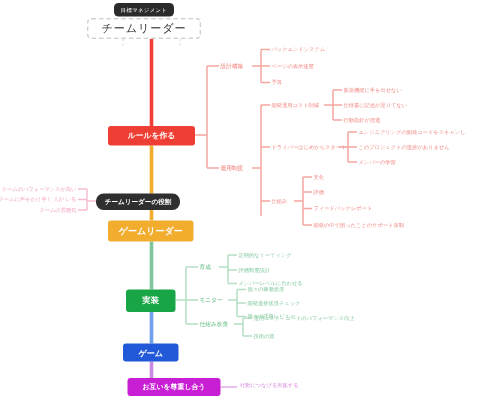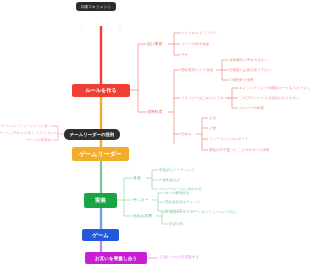--- a/index.html
+++ b/index.html
@@ -140,20 +140,21 @@
     <path d="M162 212 H168" stroke="#b6dfc4" stroke-width="1" fill="none"></path>
     <path d="M162 224 H168" stroke="#b6dfc4" stroke-width="1" fill="none"></path>
 
     <path d="M147 258 H158" stroke="#e3aee8" stroke-width="1" fill="none"></path>
 
     <line x1="82" y1="26" x2="82" y2="31" stroke="#d8d8d8" stroke-width=".7" stroke-dasharray="1.5 1.5"></line>
     <line x1="120" y1="26" x2="120" y2="31" stroke="#d8d8d8" stroke-width=".7" stroke-dasharray="1.5 1.5"></line>
   </svg>
 
   <div class="node badge-top">目標マネジメント</div>
+  <div class="node title-top">チームリーダー</div>
   <div class="node n-red">ルールを作る</div>
   <div class="node n-dark">チームリーダーの役割</div>
   <div class="node n-orange">ゲームリーダー</div>
   <div class="node n-green">実装</div>
   <div class="node n-blue">ゲーム</div>
   <div class="node n-magenta">お互いを尊重し合う</div>
 
   <div class="lbl pink right" style="left:51px;top:124.5px;">チームのパフォーマンスが高い</div>
   <div class="lbl pink right" style="left:51px;top:131.5px;">チームに声をかけ導く 人が いる</div>
   <div class="lbl pink right" style="left:51px;top:138.5px;">チームの雰囲気</div>

